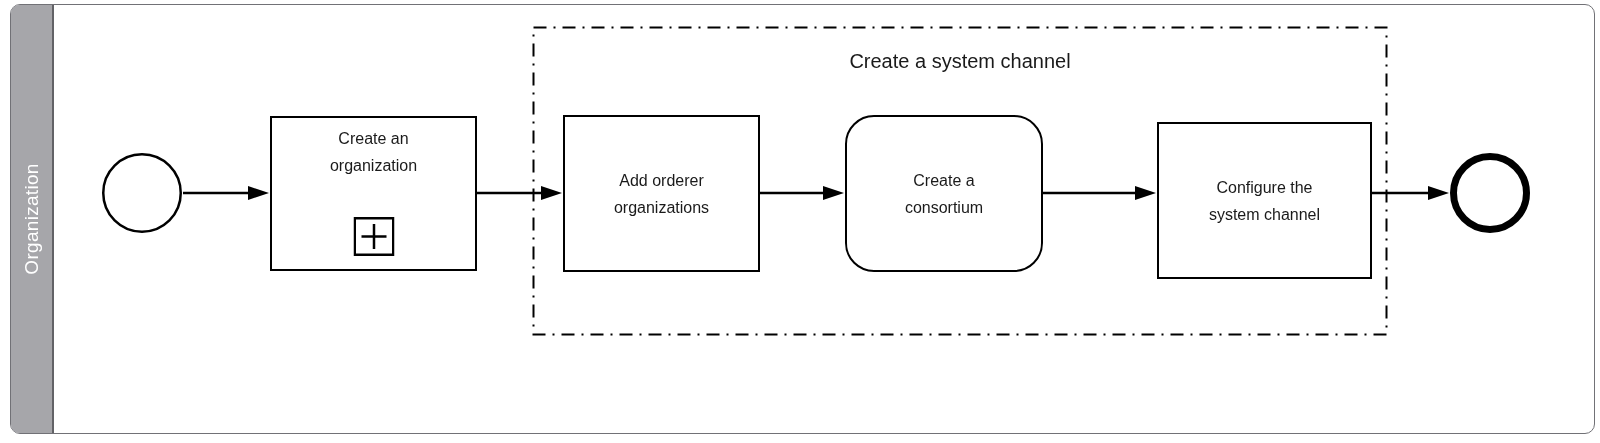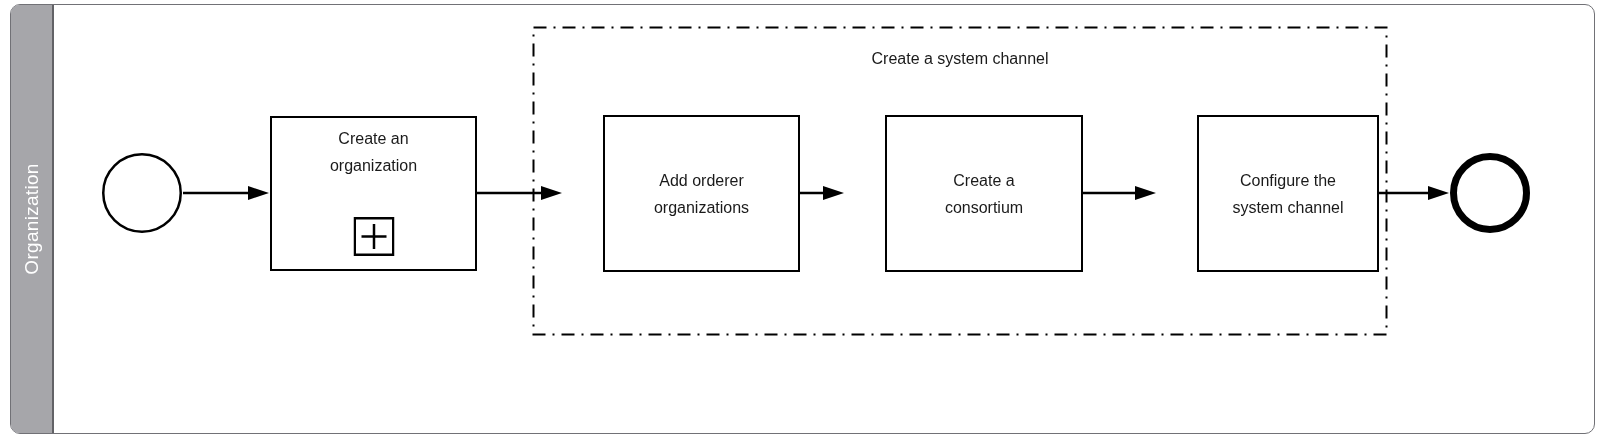--- a/index.html
+++ b/index.html
@@ -53,21 +53,21 @@
     top: 0;
     width: 1600px;
     height: 443px;
   }
   .group-title {
     position: absolute;
     left: 533px;
     top: 50px;
     width: 854px;
     text-align: center;
-    font-size: 16px;
+    font-size: 20px;
     color: #1a1a1a;
   }
   .task {
     position: absolute;
     box-sizing: border-box;
     background: #ffffff;
     border: 2px solid #000000;
     font-size: 16px;
     line-height: 27px;
     color: #1a1a1a;
@@ -76,26 +76,25 @@
   .task-label {
     white-space: pre-line;
   }
   .task-top {
     padding-top: 7px;
   }
   .task-center {
     display: flex;
     align-items: center;
     justify-content: center;
-    margin-left: 40px;
   }
   .task-1 { left: 270px;  top: 116px; width: 207px; height: 155px; }
   .task-2 { left: 563px;  top: 115px; width: 197px; height: 157px; }
-  .task-3 { left: 845px;  top: 115px; width: 198px; height: 157px; }
-  .task-4 { left: 1157px; top: 115px; width: 182px; height: 157px; }
+  .task-3 { left: 845px;  top: 115px; width: 198px; height: 157px; border-radius: 29px; }
+  .task-4 { left: 1157px; top: 122px; width: 215px; height: 157px; }
   .subprocess-marker {
     position: absolute;
     left: 50%;
     bottom: 13px;
     transform: translateX(-50%);
   }
 </style>
 </head>
 <body>
 

